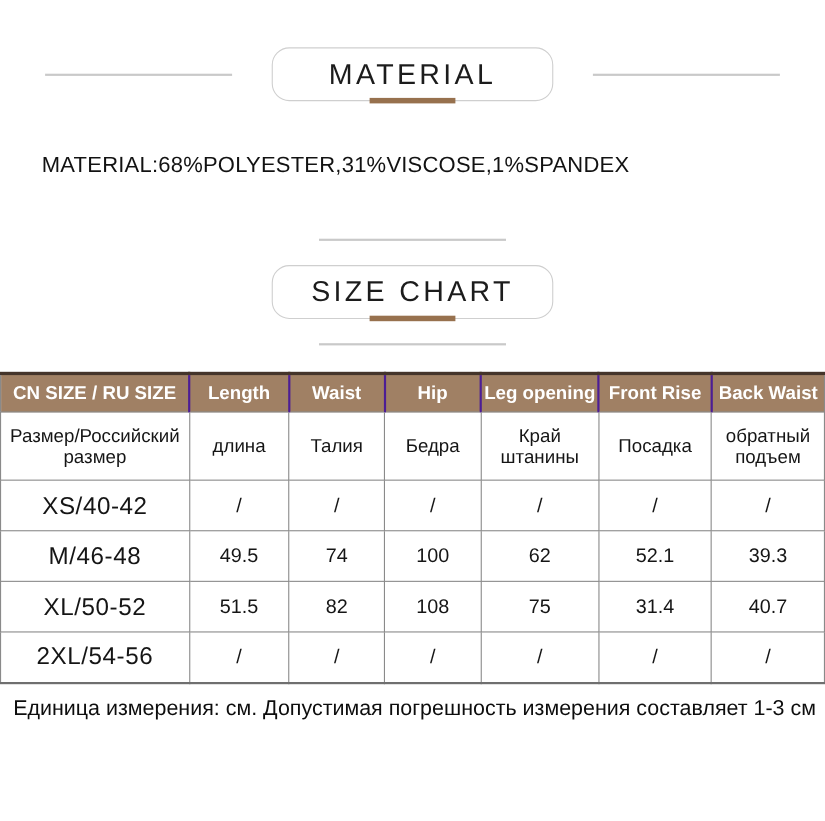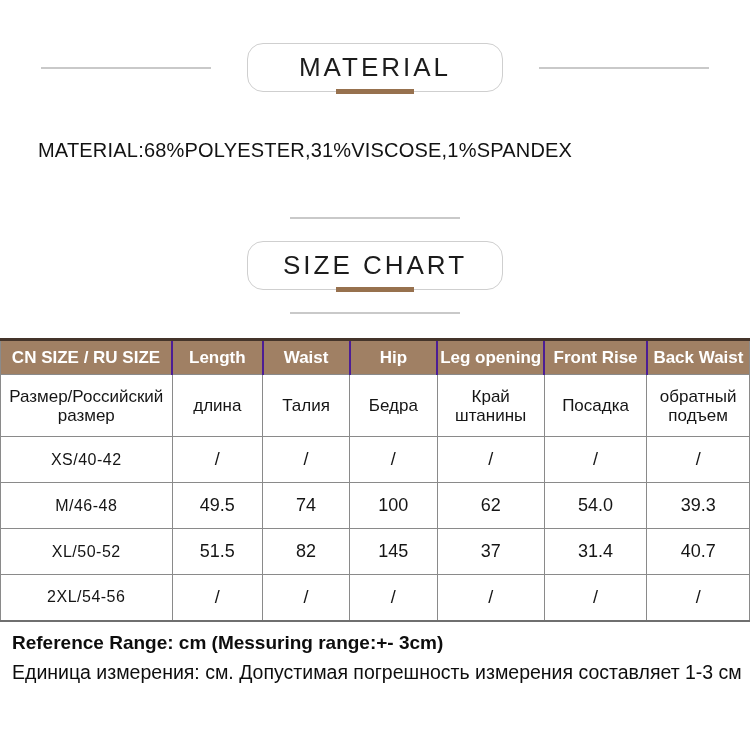--- a/index.html
+++ b/index.html
@@ -99,21 +99,21 @@
     padding: 6px 4px;
   }
   .size-table tbody td {
     border: 1px solid #8a8a8a;
     height: 46px;
     text-align: center;
     vertical-align: middle;
     font-size: 18px;
     color: #151515;
   }
-  .size-table tbody td.size-cell { font-size: 16px; letter-spacing: 0.5px; }
+  .size-table tbody td.size-cell { font-size: 22px; letter-spacing: 0.5px; }
 
   
   .footer-notes { margin: 8px 0 0 12px; }
   .footer-notes .note-en {
     font-size: 19px;
     font-weight: 700;
     color: #0d0d0d;
     line-height: 26px;
   }
   .footer-notes .note-ru {
@@ -190,42 +190,41 @@
         <td>/</td>
         <td>/</td>
         <td>/</td>
       </tr>
       <tr>
         <td class="size-cell">M/46-48</td>
         <td>49.5</td>
         <td>74</td>
         <td>100</td>
         <td>62</td>
-        <td>54.0</td>
+        <td>52.1</td>
         <td>39.3</td>
       </tr>
       <tr>
         <td class="size-cell">XL/50-52</td>
         <td>51.5</td>
         <td>82</td>
-        <td>145</td>
-        <td>37</td>
+        <td>108</td>
+        <td>75</td>
         <td>31.4</td>
         <td>40.7</td>
       </tr>
       <tr>
         <td class="size-cell">2XL/54-56</td>
         <td>/</td>
         <td>/</td>
         <td>/</td>
         <td>/</td>
         <td>/</td>
         <td>/</td>
       </tr>
     </tbody>
   </table>
 
   <div class="footer-notes">
-    <div class="note-en">Reference Range: cm (Messuring range:+- 3cm)</div>
     <div class="note-ru">Единица измерения: см. Допустимая погрешность измерения составляет 1-3 см</div>
   </div>
 
 </div>
 
 </body></html>

